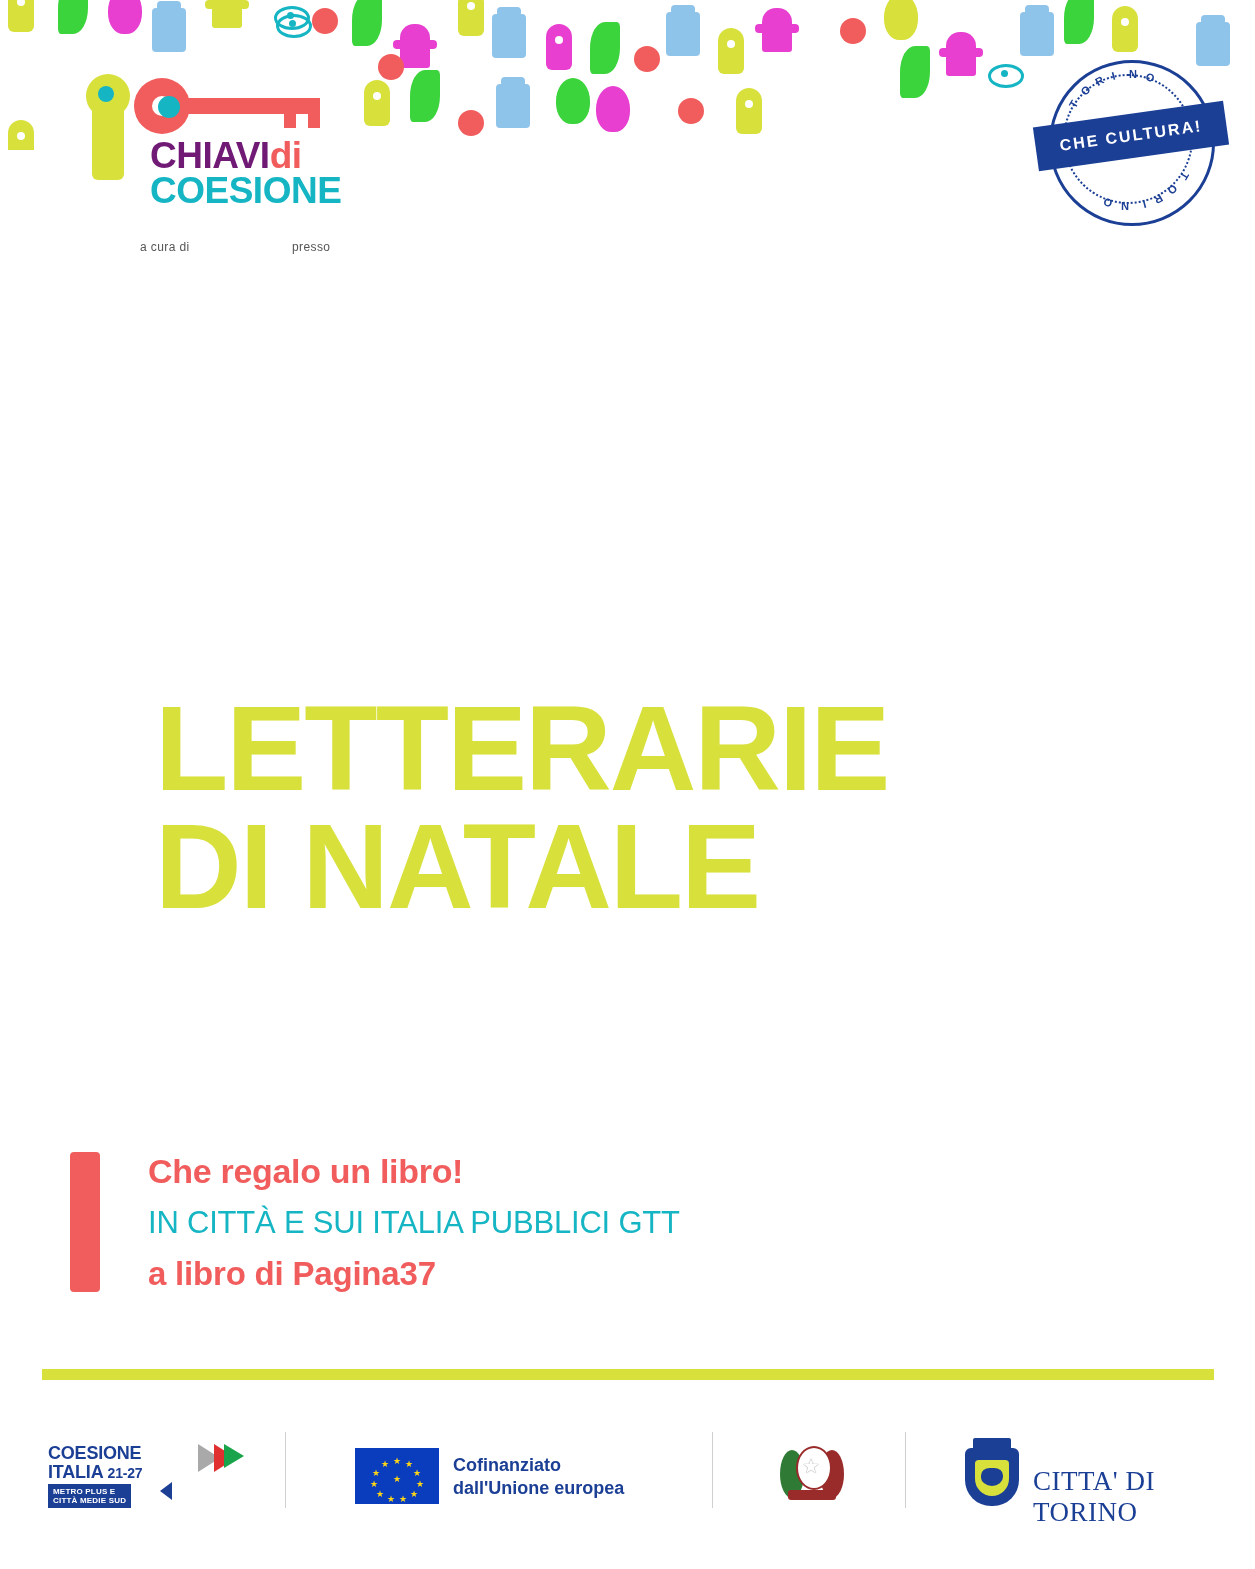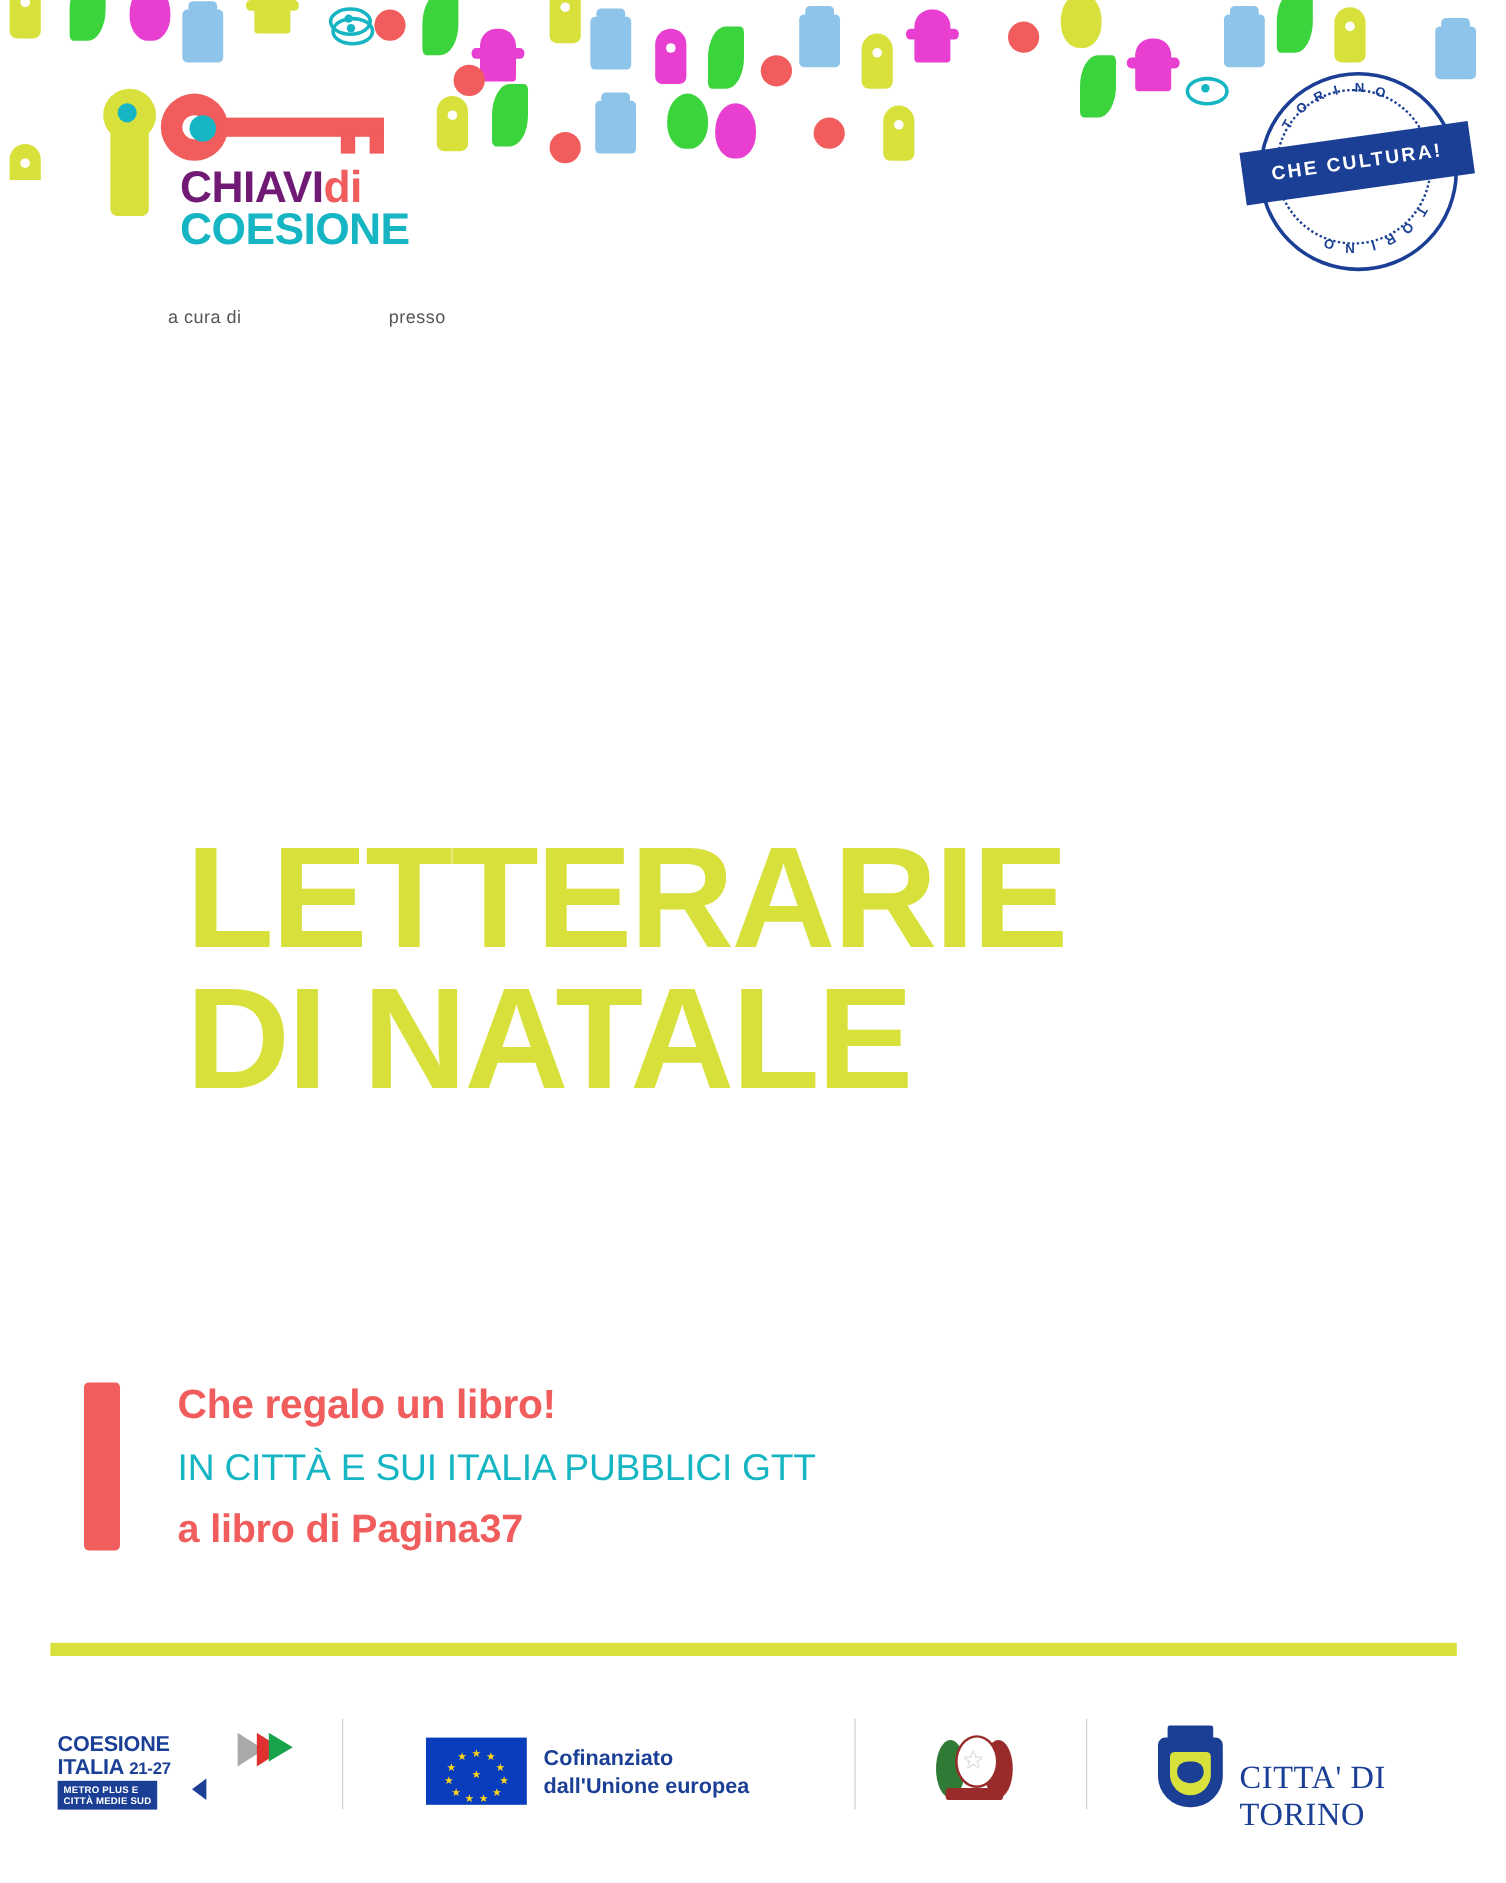--- a/index.html
+++ b/index.html
@@ -147,27 +147,27 @@
     font-weight: bold;
     font-size: 37px;
     letter-spacing: -0.5px;
   }
   .logo-text .l1 .w1 { color: #701a75; }
   .logo-text .l1 .w2 { color: #f15c5c; }
   .logo-text .l2 { color: #16b5c4; }
 
   .credits {
     position: absolute;
-    top: 256px;
+    top: 240px;
     left: 140px;
-    font-size: 15px;
+    font-size: 12px;
     color: #555;
     letter-spacing: 0.4px;
   }
-  .credits .c2 { position: absolute; left: 152px; top: 0; margin-left: 32px; }
+  .credits .c2 { position: absolute; left: 152px; top: 0; }
 
   
   .stamp {
     position: absolute;
     right: 38px;
     top: 52px;
     width: 176px;
     height: 176px;
   }
   .stamp .outer {

